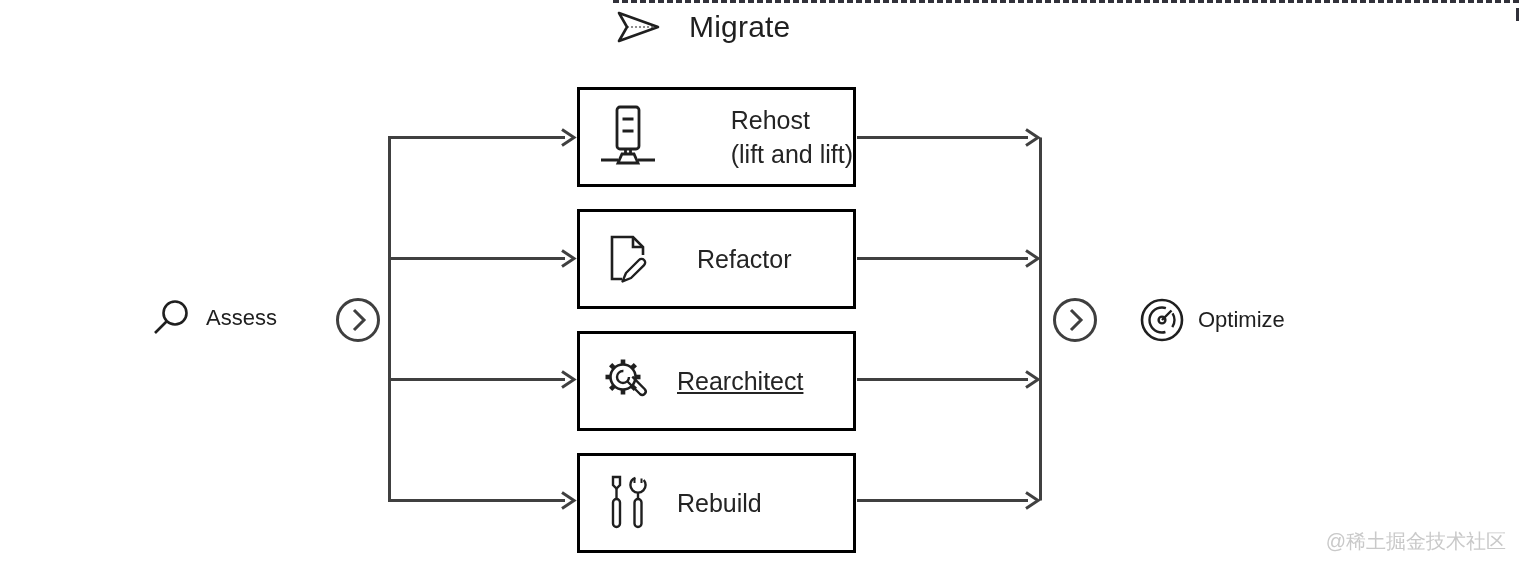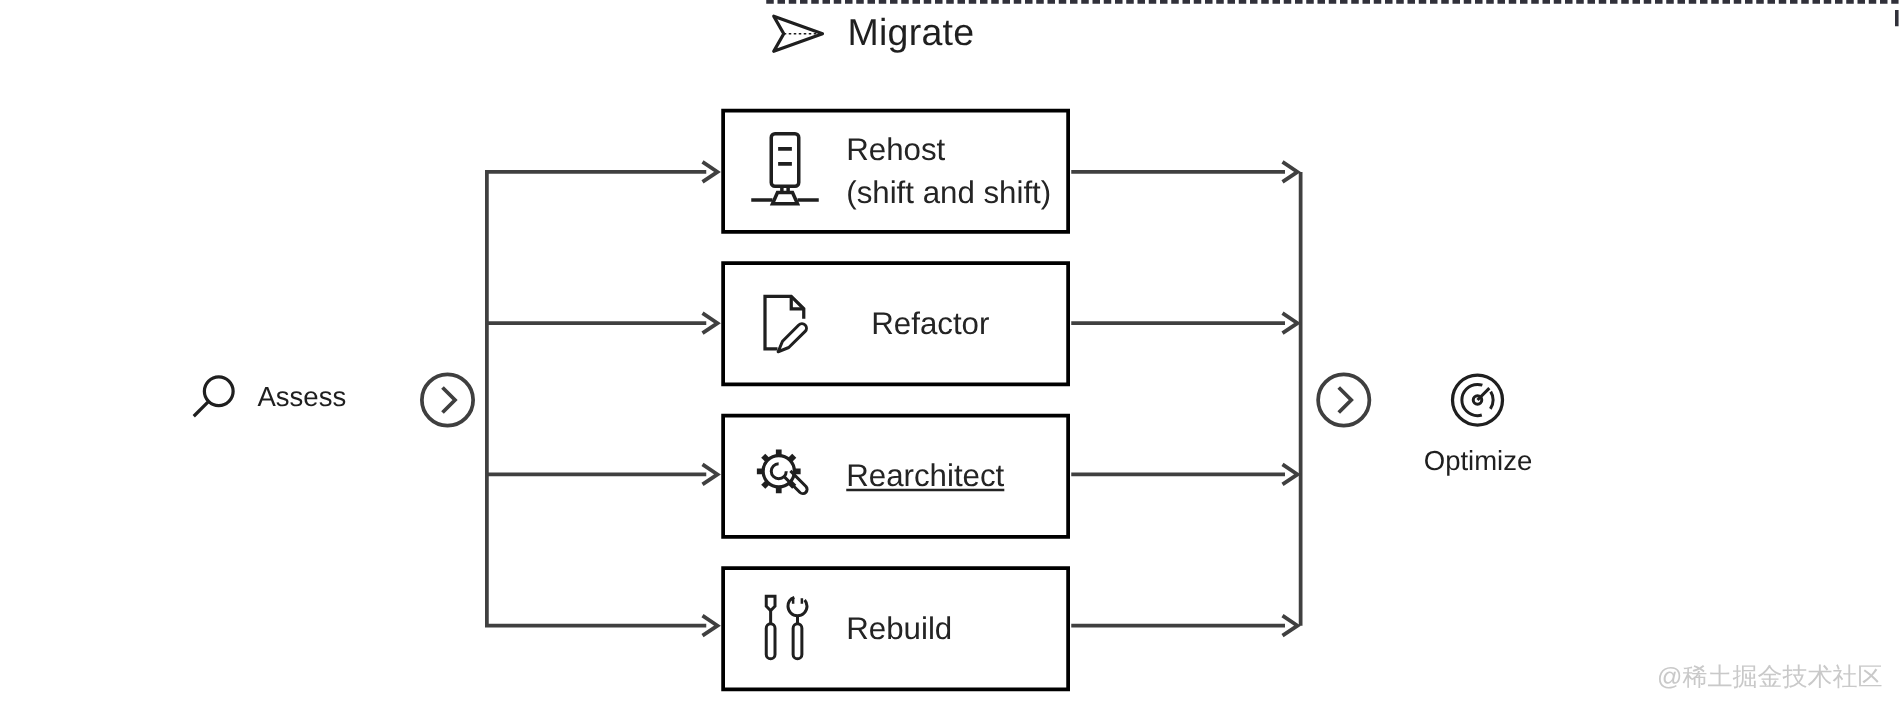--- a/index.html
+++ b/index.html
@@ -6,44 +6,44 @@
   html, body { width: 1519px; height: 562px; background: #ffffff; overflow: hidden; }
   body { font-family: "Liberation Sans", sans-serif; color: #242424; }
   .canvas { position: relative; width: 1519px; height: 562px; background: #fff; }
 
   
   .top-dashed { position: absolute; left: 613px; top: 0; width: 906px; height: 0;
                 border-top: 3px dashed #31313a; }
   .edge-tick { position: absolute; right: 0; top: 8px; width: 3px; height: 13px; background: #31313a; }
 
   
-  .header { position: absolute; left: 611px; top: 4px; display: flex; align-items: center; gap: 13px; }
+  .header { position: absolute; left: 611px; top: 4px; display: flex; align-items: center; gap: 24px; }
   .header .label { font-size: 30px; color: #1f1f1f; letter-spacing: 0.2px; }
 
   
   .node { position: absolute; display: flex; align-items: center; gap: 13px; }
   .node .label { font-size: 22px; color: #1f1f1f; }
   .node-assess { left: 151px; top: 297px; }
-  .node-optimize { left: 1139px; top: 297px; flex-direction: column; }
+  .node-optimize { left: 1139px; top: 297px; }
 
   
   .chev { position: absolute; width: 48px; height: 48px; }
   .chev-left { left: 334px; top: 296px; }
   .chev-right { left: 1051px; top: 296px; }
 
   
   .connectors { position: absolute; left: 0; top: 0; width: 1519px; height: 562px; }
 
   
   .sbox { position: absolute; left: 577px; width: 279px; height: 100px;
           border: 3px solid #000; background: #fff;
           display: flex; align-items: center; padding-left: 19px; gap: 20px; }
   .sbox .txt { display: flex; flex-direction: column; line-height: 34px; }
   .sbox .txt span { font-size: 25px; color: #242424; }
-  .sbox-0 { top: 87px; }
+  .sbox-0 { top: 87px; justify-content: space-between; }
   .sbox-1 { top: 209px; gap: 40px; }
   .sbox-2 { top: 331px; text-decoration: underline; }
   .sbox-3 { top: 453px; }
   .icon-slot { width: 58px; display: flex; justify-content: center; align-items: center; }
 
   
   .watermark { position: absolute; right: 13px; bottom: 7px; font-size: 20px; color: #c9c9c9; }
 
   svg { display: block; }
 </style>
@@ -117,21 +117,21 @@
         <rect x="17" y="3" width="22" height="42" rx="3"></rect>
         <path d="M22.5 15 H33.5" stroke-width="3"></path>
         <path d="M22.5 27 H33.5" stroke-width="3"></path>
         <path d="M25.5 45 v5 M30.5 45 v5"></path>
         <path d="M22 50 H34 L38 59 H18 Z" stroke-linejoin="miter"></path>
         <path d="M1 56 H18 M38 56 H55"></path>
       </svg>
     </span>
     <div class="txt">
       <span>Rehost</span>
-      <span>(shift and shift)</span>
+      <span>(lift and lift)</span>
     </div>
   </div>
 
   <div class="sbox sbox-1">
     <span class="icon-slot">
       <svg width="48" height="50" viewBox="0 0 48 50" fill="none" stroke="#1f1f1f" stroke-width="2.6">
         <path d="M18 45 H8 V3 H29 L39 13 V21"></path>
         <path d="M29 3 V13 H39"></path>
         <path d="M22 39 L35 26 a3.6 3.6 0 0 1 5.1 5.1 L27 44 l-8.5 3.4 3.5 -8.4 Z" stroke-width="2.4" stroke-linejoin="round"></path>
       </svg>

